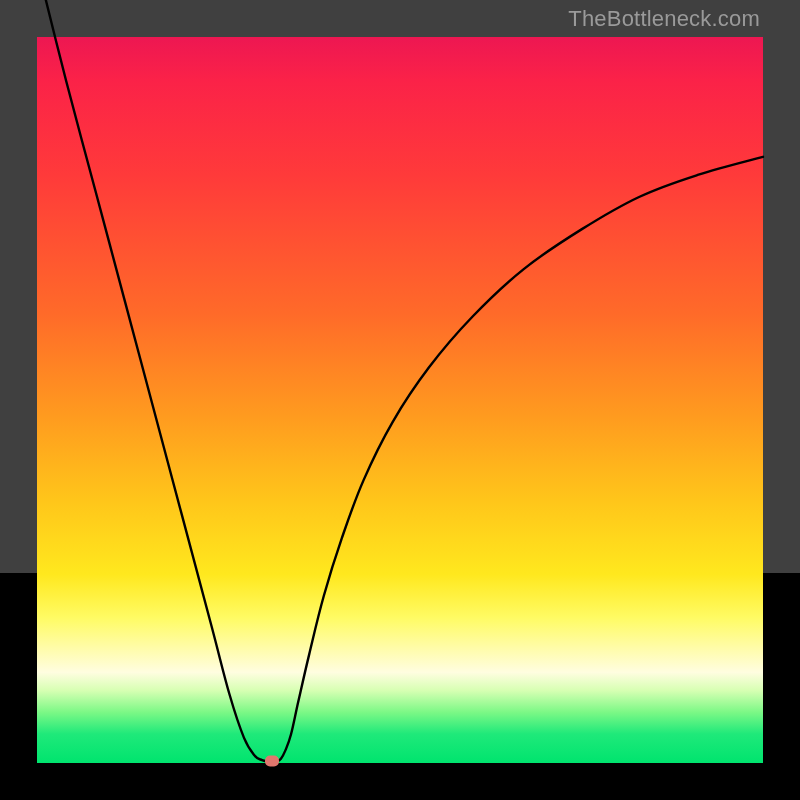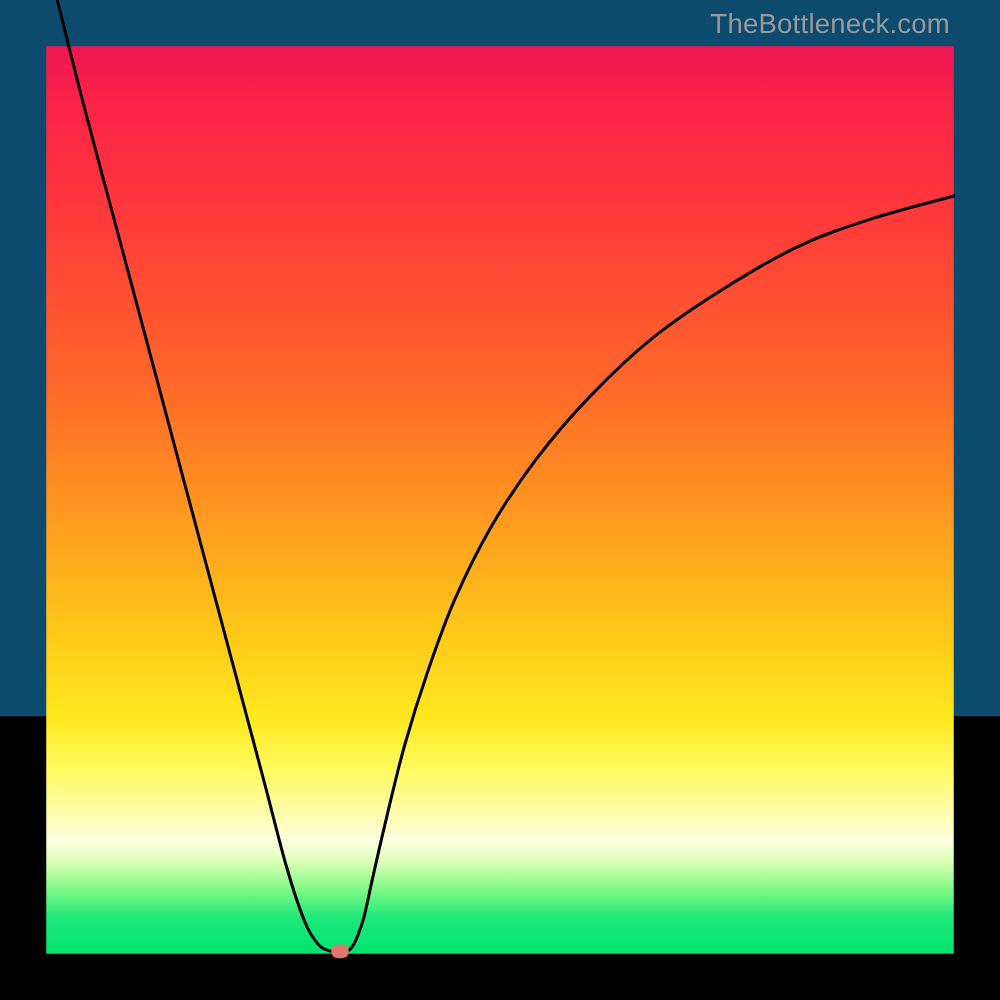--- a/index.html
+++ b/index.html
@@ -8,21 +8,21 @@
     width: 800px;
     height: 800px;
     overflow: hidden;
     background: #000;
     font-family: Arial, Helvetica, sans-serif;
   }
   .frame {
     position: relative;
     width: 800px;
     height: 573px;
-    background: #0c4a6e;
+    background: #404040;
   }
   .plot-area {
     position: absolute;
     left: 37px;
     top: 37px;
     width: 726px;
     height: 726px;
     
     background: linear-gradient(to bottom,
       #ed1752 0%,

